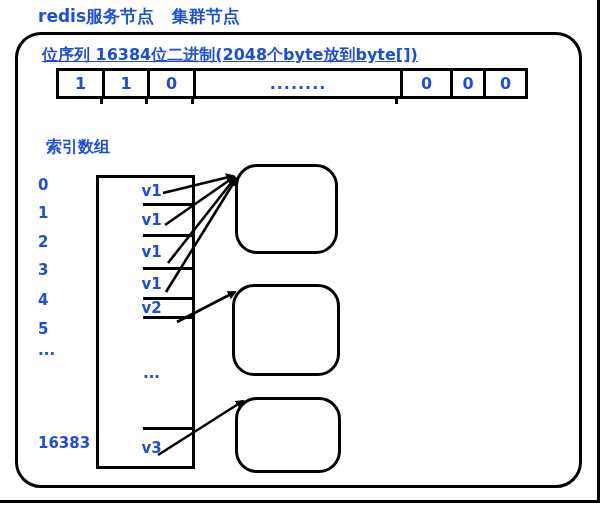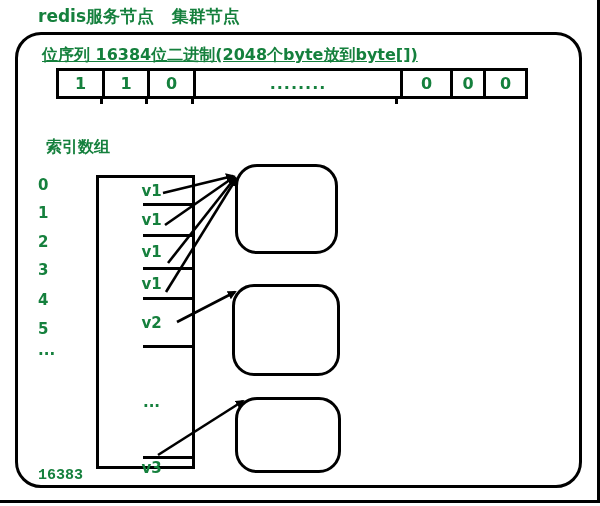--- a/index.html
+++ b/index.html
@@ -1,19 +1,19 @@
 <!DOCTYPE html>
 <html><head>
 <meta charset="utf-8">
 <style>
   html,body{margin:0;padding:0;background:#fff;}
   .screen{
     position:relative;width:600px;height:506px;background:#ffffff;
     font-family:"DejaVu Sans","Liberation Sans",sans-serif;
-    font-weight:bold;color:#15803d;overflow:hidden;
+    font-weight:bold;color:#1d4ed8;overflow:hidden;
   }
   .frame-rb{
     position:absolute;left:0;top:0;width:597px;height:500px;
     border-right:3px solid #000;border-bottom:3px solid #000;
   }
   .title{
     position:absolute;left:38px;top:5px;font-size:17px;white-space:pre;
   }
   .main-box{
     position:absolute;left:15px;top:32px;width:567px;height:456px;
@@ -33,36 +33,36 @@
   .bit-cell:nth-child(3){width:46px;}
   .bit-cell:nth-child(4){width:207px;letter-spacing:1px;}
   .bit-cell:nth-child(5){width:50px;}
   .bit-cell:nth-child(6){width:33px;}
   .bit-cell:nth-child(7){flex:1 1 auto;border-right:none;}
   .tick{position:absolute;top:96px;width:3px;height:8px;background:#000;}
   .tick1{left:100px;} .tick2{left:145px;} .tick3{left:191px;} .tick4{left:395px;}
   .index-title{position:absolute;left:46px;top:137px;font-size:16px;}
   .index-labels span{position:absolute;left:38px;font-size:15px;line-height:18px;}
   .il0{top:176px;} .il1{top:204px;} .il2{top:233px;} .il3{top:261px;}
-  .il4{top:291px;} .il5{top:320px;} .il6{top:341px;} .il7{top:467px;font-family:Liberation Mono, monospace;}
+  .il4{top:291px;} .il5{top:320px;} .il6{top:341px;} .il7{top:434px;}
   .index-table{
     position:absolute;left:96px;top:175px;width:99px;height:294px;
     border:3px solid #000;box-sizing:border-box;display:flex;flex-direction:column;
     background:#fff;
   }
   .row{
     border-bottom:3px solid #000;box-sizing:border-box;flex:0 0 auto;
     display:flex;align-items:center;justify-content:center;
     padding-right:32px;font-size:15px;margin-left:44px;
   }
   .row:nth-child(1){height:28px;}
   .row:nth-child(2){height:31px;}
   .row:nth-child(3){height:33px;}
   .row:nth-child(4){height:30px;}
-  .row:nth-child(5){height:48px;}
+  .row:nth-child(5){height:19px;}
   .row:nth-child(6){height:111px;}
   .row:nth-child(7){flex:1 1 auto;border-bottom:none;}
   .node-box{
     position:absolute;border:3px solid #000;border-radius:22px;
     box-sizing:border-box;background:#fff;
   }
   .node1{left:235px;top:164px;width:103px;height:90px;}
   .node2{left:232px;top:284px;width:108px;height:92px;}
   .node3{left:235px;top:397px;width:106px;height:76px;}
   .arrows{position:absolute;left:0;top:0;pointer-events:none;}

